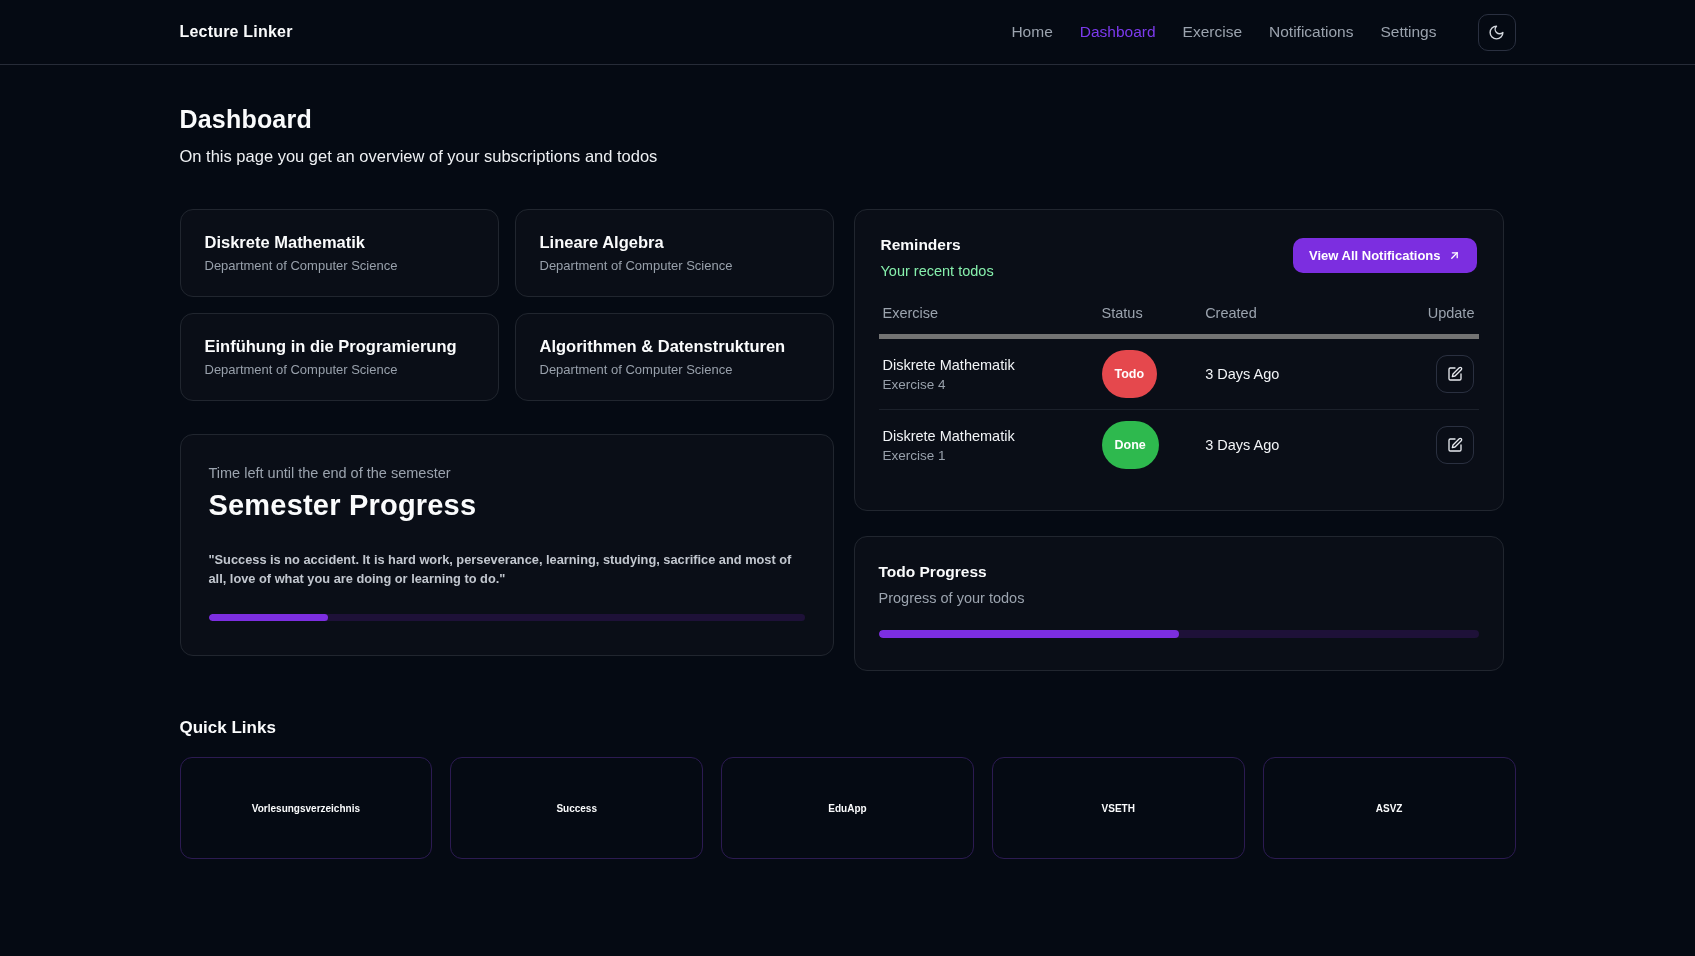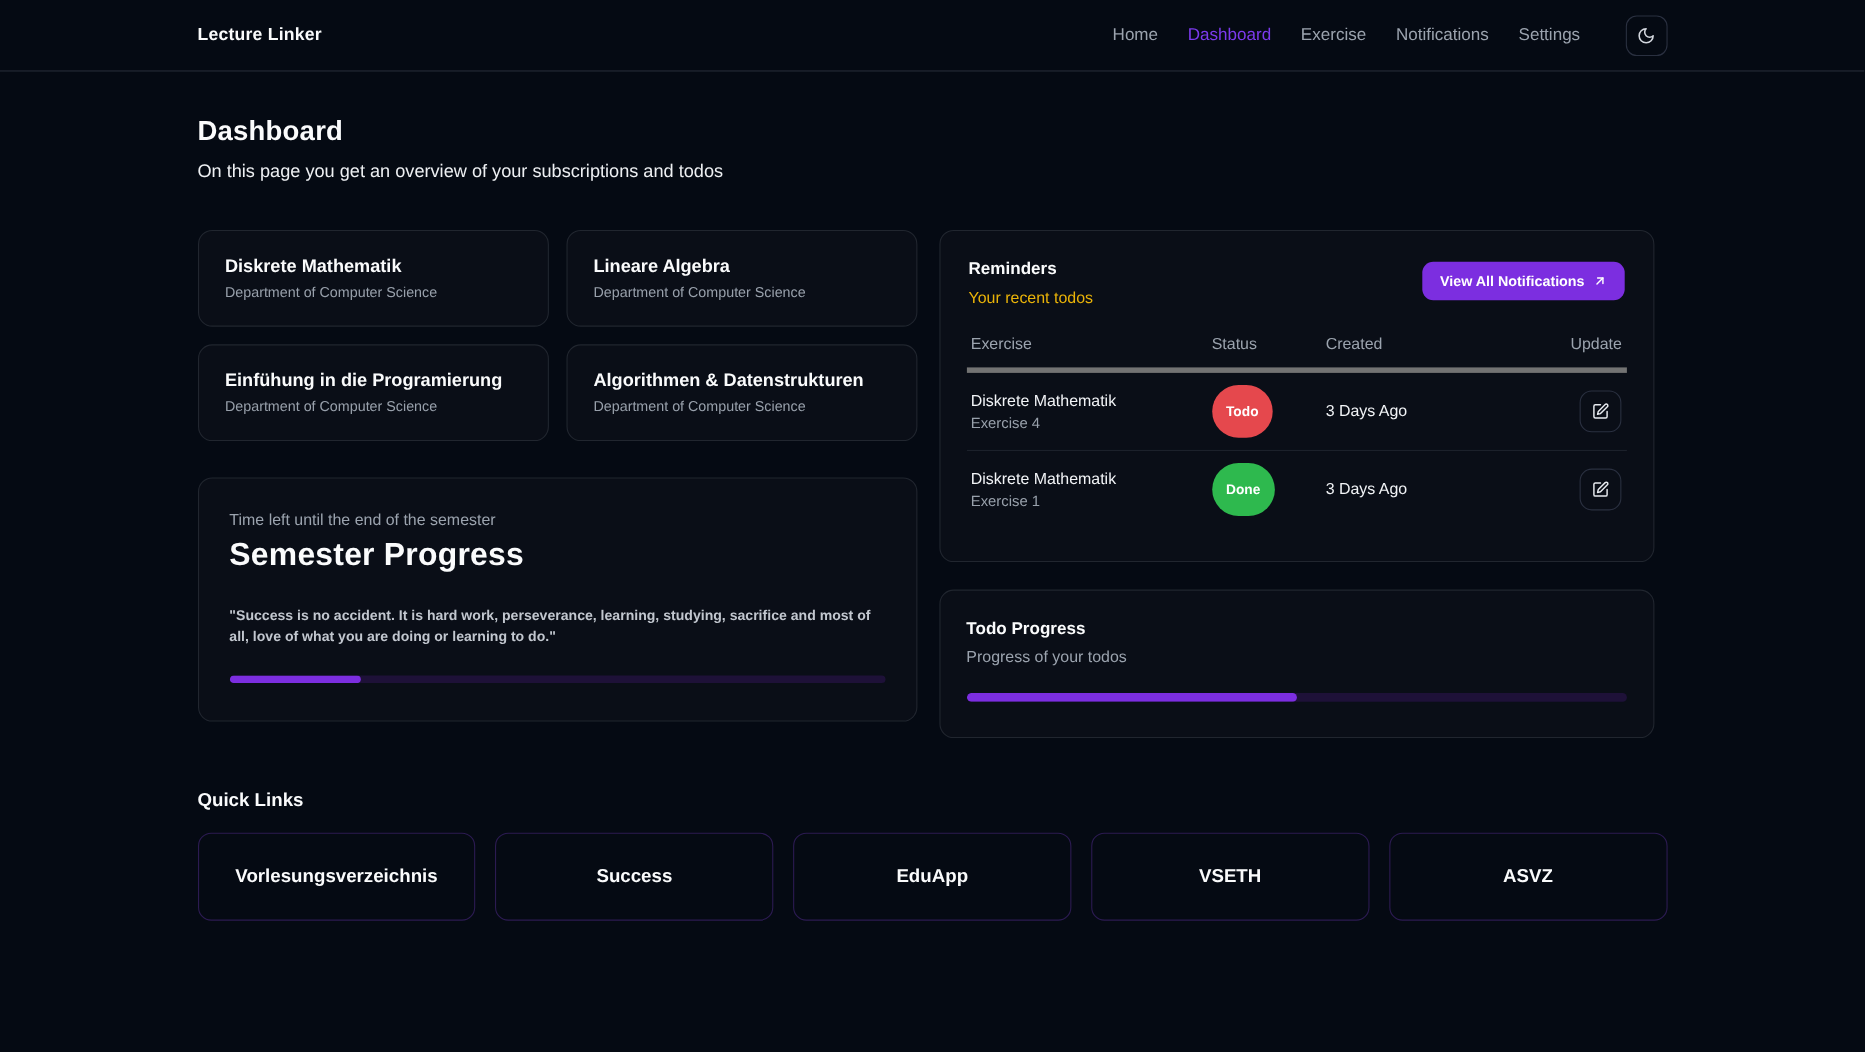--- a/index.html
+++ b/index.html
@@ -51,21 +51,21 @@
   .sem-eyebrow { font-size:14.5px; color:#9ba3ae; }
   .sem-title { margin-top:8px; font-size:29px; font-weight:bold; letter-spacing:.2px; }
   .sem-quote { margin-top:29px; font-size:12.8px; line-height:1.45; color:#c2c7cf; font-weight:bold; max-width:620px; }
   .progress-track { margin-top:26px; height:7px; border-radius:99px; background:#1e1138; overflow:hidden; }
   .progress-fill { height:100%; border-radius:99px; background:#7c2ee0; }
 
   
   .reminders-card { padding:26px 24px 30px 24px; }
   .rem-head { display:flex; align-items:flex-start; justify-content:space-between; padding:0 2px; }
   .rem-title { font-size:15.5px; font-weight:bold; }
-  .rem-sub { margin-top:9px; font-size:14.5px; color:#eab308; }
+  .rem-sub { margin-top:9px; font-size:14.5px; color:#86efac; }
   .view-all-btn {
     display:flex; align-items:center; gap:7px;
     background:#7c2ee0; color:#ffffff; border:none; cursor:pointer;
     font-family:inherit; font-size:13px; font-weight:bold;
     padding:10px 16px; border-radius:10px; margin-top:2px;
   }
   .view-all-btn svg { width:13px; height:13px; }
 
   .rem-table { margin-top:26px; }
   .rem-row {
@@ -93,24 +93,24 @@
   
   .todo-card { margin-top:25px; padding:26px 24px 32px 24px; }
   .todo-title { font-size:15.5px; font-weight:bold; }
   .todo-sub { margin-top:9px; font-size:14.5px; color:#9ba3ae; }
   .todo-card .progress-track { margin-top:24px; height:8px; }
 
   
   .quick-title { margin-top:47px; font-size:17px; font-weight:bold; }
   .quick-grid { margin-top:19px; display:grid; grid-template-columns:repeat(5,1fr); gap:18px; }
   .quick-card {
-    height:80px; background:transparent;
+    height:102px; background:transparent;
     border:1px solid #2c1b52; border-radius:12px;
     display:flex; align-items:center; justify-content:center;
-    font-size:17px; font-weight:bold; color:#fafbfc; cursor:pointer;text-align:right;
+    font-size:10px; font-weight:bold; color:#fafbfc; cursor:pointer;text-align:right;
   }
 </style>
 </head>
 <body>
 
 <div class="header">
   <div class="container">
     <div class="brand">Lecture Linker</div>
     <div class="nav">
       <a>Home</a>

